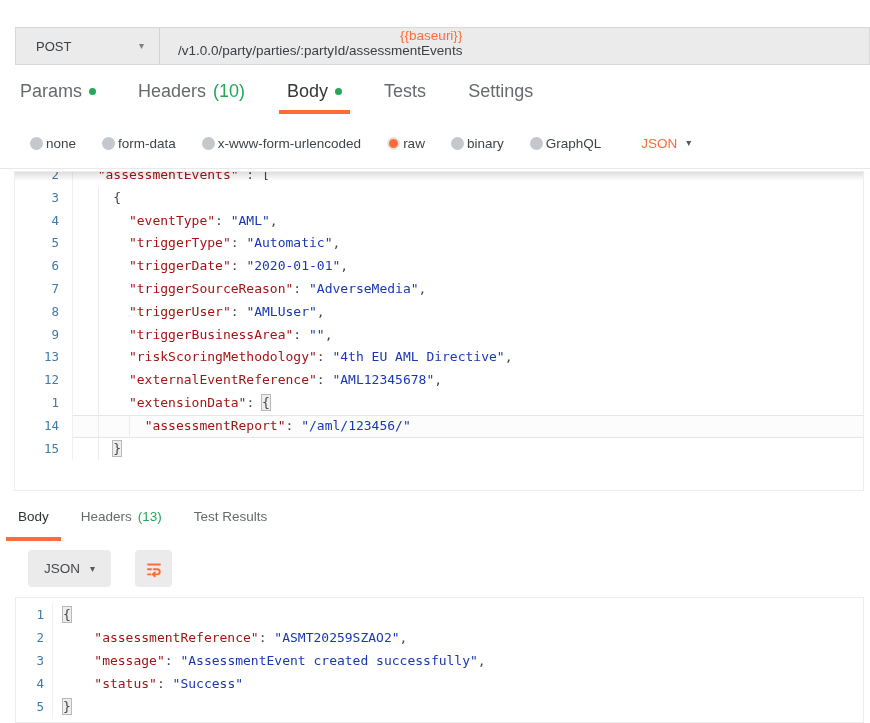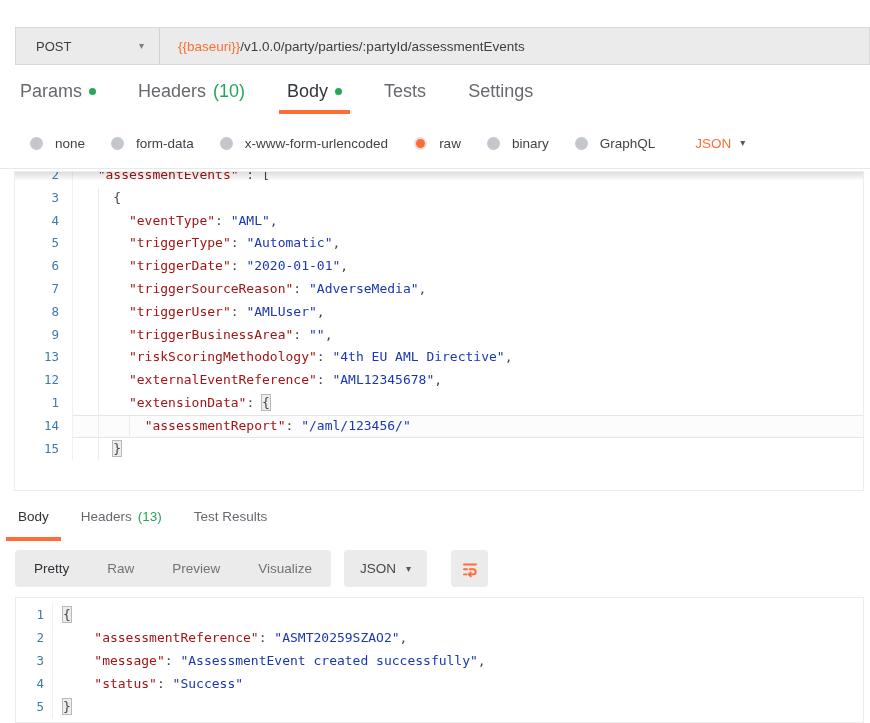--- a/index.html
+++ b/index.html
@@ -15,38 +15,38 @@
     background:#ebebeb;border:1px solid #d8d8d8;box-sizing:border-box;
     display:flex;align-items:stretch;
   }
   .method-select{
     width:143px;flex:none;display:flex;align-items:center;justify-content:space-between;
     padding:0 15px 0 20px;box-sizing:border-box;font-weight:400;font-size:13px;color:#3b4045;cursor:pointer;
   }
   .caret{font-size:10px;color:#7c7f83;line-height:1;}
   .caret.dark{color:#55585c;}
   .vdiv{width:1px;background:#d2d2d2;flex:none;}
-  .url-input{display:flex;align-items:center;padding-left:18px;font-size:13.5px;color:#3b4045;white-space:nowrap;overflow:hidden;}
+  .url-input{display:flex;align-items:flex-end;padding-left:18px;font-size:13.5px;color:#3b4045;white-space:nowrap;overflow:hidden;flex-direction:column;}
   .url-var{color:var(--accent);}
   
   .req-tabs{
     position:absolute;top:80px;left:20px;right:0;height:32px;
     display:flex;gap:42px;font-size:18px;color:#66696e;
   }
   .tab{position:relative;display:flex;align-items:center;gap:7px;cursor:pointer;padding-bottom:10px;}
   .tab.active{color:#33363a;}
   .tab.active::after{content:"";position:absolute;left:-8px;right:-8px;bottom:-2px;height:4px;background:var(--accent);}
   .dot{width:7px;height:7px;border-radius:50%;background:var(--green);flex:none;}
   .count{color:var(--green);}
   
   .radio-row{
     position:absolute;top:130px;left:30px;right:0;height:26px;
     display:flex;align-items:center;gap:26px;font-size:13.5px;color:#3f444a;
   }
-  .radio{display:flex;align-items:center;gap:12px;cursor:pointer;}
+  .radio{display:flex;align-items:center;gap:3px;cursor:pointer;}
   .rdot{width:13px;height:13px;border-radius:50%;background:#c4c7cb;box-sizing:border-box;flex:none;}
   .radio.selected .rdot{background:var(--accent);border:2px solid #e2e2e2;}
   .lang-select{display:flex;align-items:center;gap:9px;margin-left:14px;cursor:pointer;}
   .lang-select .lang{color:var(--accent);font-size:13.5px;}
   .hline{position:absolute;top:168px;left:0;right:0;border-top:1px solid #e8e8e8;}
   
   .editor{
     position:absolute;background:#fff;border:1px solid #ededed;box-sizing:border-box;overflow:hidden;
     font-family:"DejaVu Sans Mono", monospace;font-size:13px;
   }
@@ -184,26 +184,20 @@
     <div class="rtab">
       <span>Headers</span>
       <span class="count">(13)</span>
     </div>
     <div class="rtab">
       <span>Test Results</span>
     </div>
   </div>
 
 <div class="resp-toolbar">
-  <div class="seg" id="seg-views">
-      <div class="seg-item active">Pretty</div>
-      <div class="seg-item">Raw</div>
-      <div class="seg-item">Preview</div>
-      <div class="seg-item">Visualize</div>
-    </div>
   <div class="btn lang-btn">
     <span>JSON</span>
     <span class="caret dark">▾</span>
   </div>
   <div class="btn icon-btn">
     <svg width="18" height="18" viewBox="0 0 18 18" fill="none" stroke="#FF6C37" stroke-width="1.9" stroke-linecap="round" stroke-linejoin="round">
       <path d="M3 4.5 H15"></path>
       <path d="M8.6 9.3 H12.2 a2.55 2.55 0 0 1 0 5.1 H8.2"></path>
       <path d="M3 9.3 H6"></path>
       <path d="M3 14.4 H5.6"></path>

